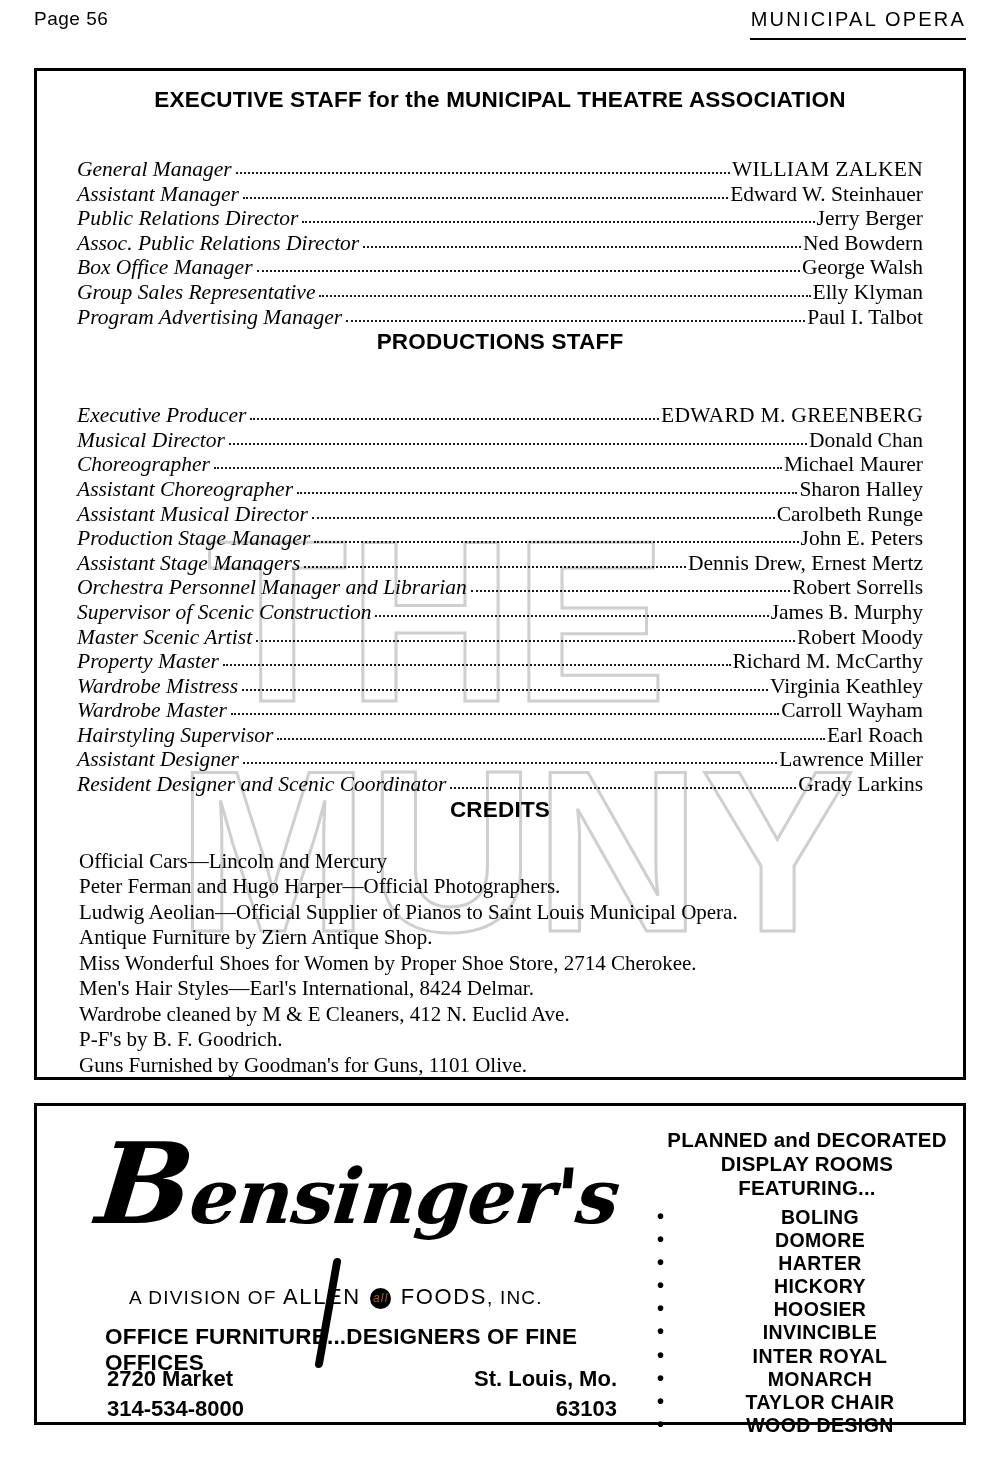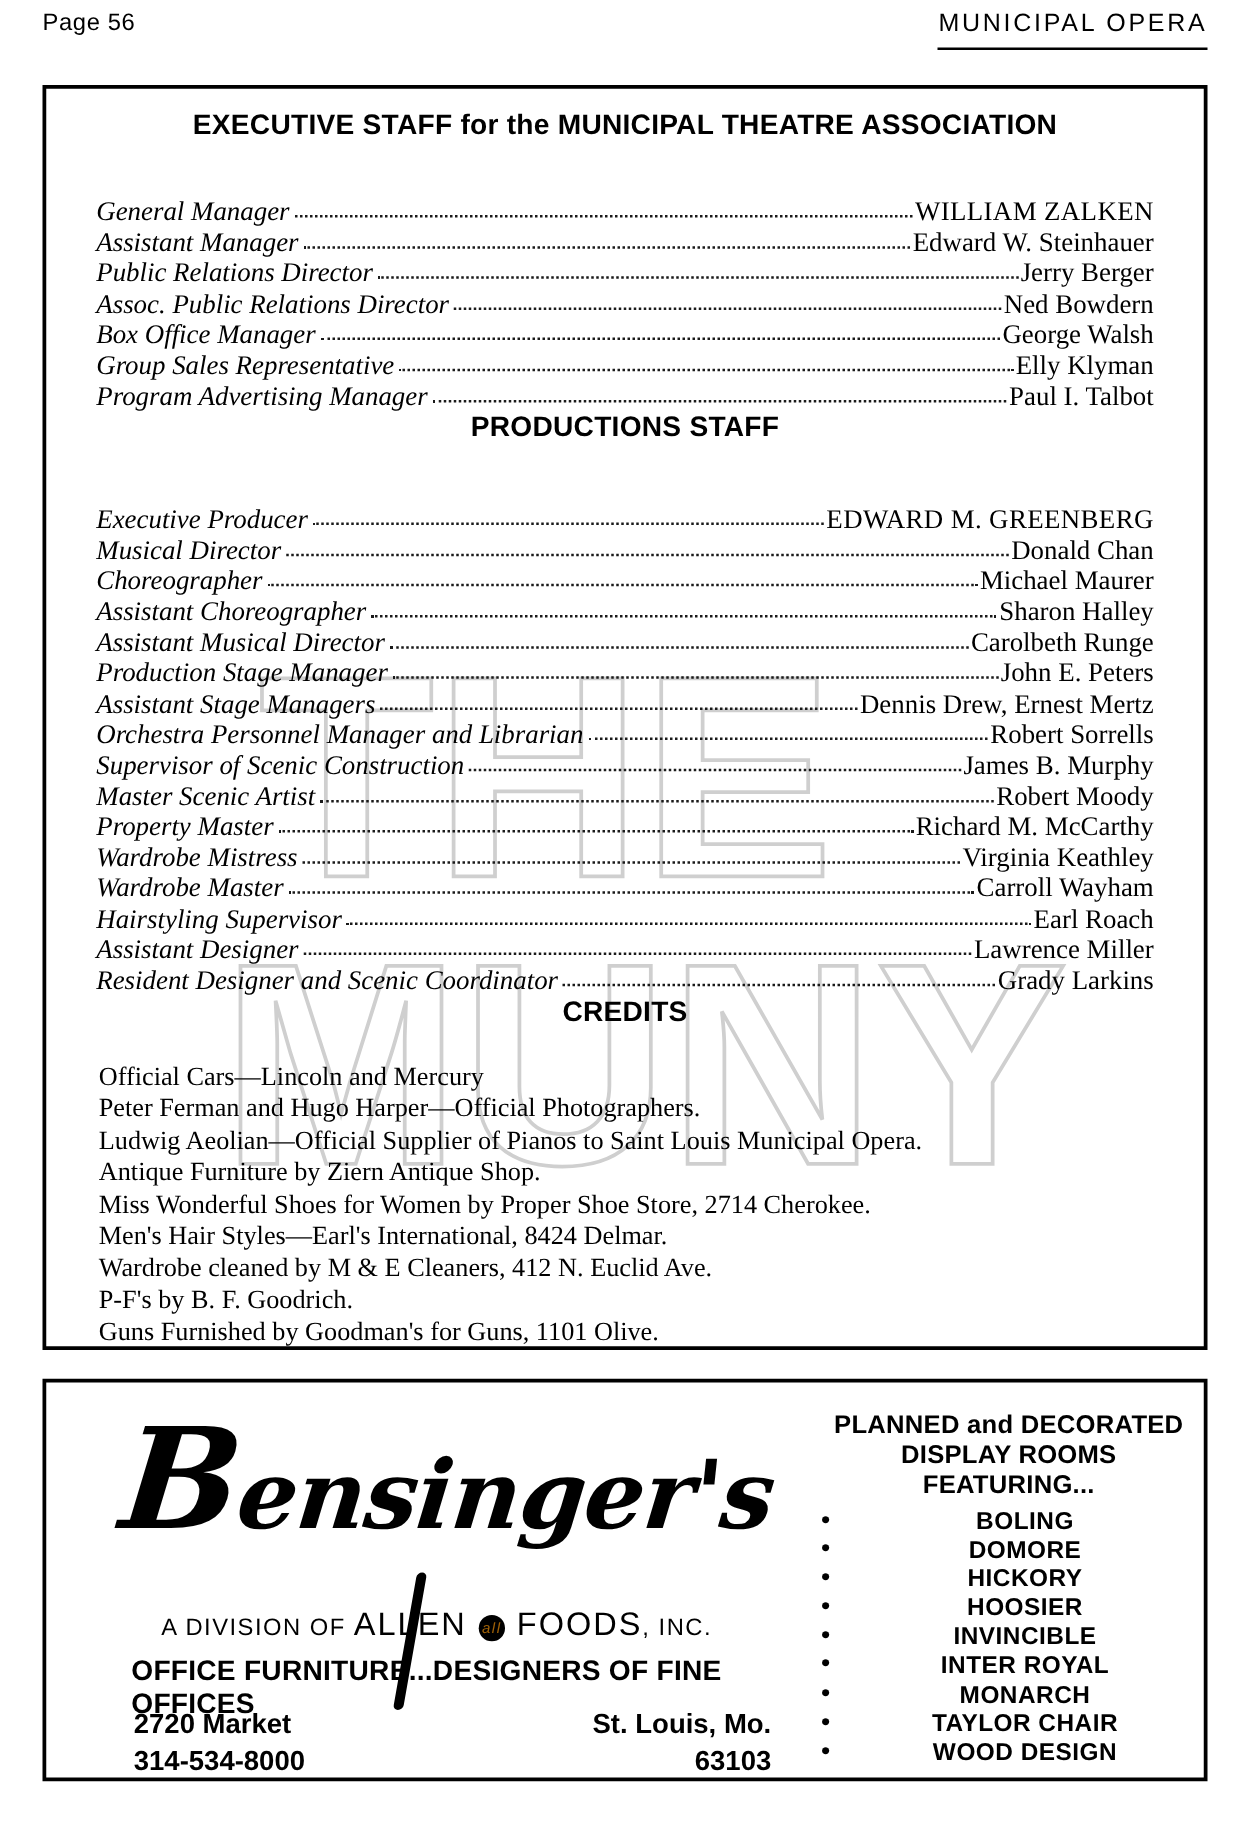--- a/index.html
+++ b/index.html
@@ -207,21 +207,21 @@
   }
   .ad-division {
     position: absolute;
     left: 92px;
     top: 178px;
     font-family: "Liberation Sans", sans-serif;
     font-size: 19px;
     letter-spacing: 1.2px;
   }
   .ad-division .big {
-    font-size: 26px;
+    font-size: 22px;
     letter-spacing: 1.6px;
   }
   .allen-badge {
     display: inline-block;
     width: 21px;
     height: 21px;
     border-radius: 50%;
     background: #000;
     color: #a16207;
     font-size: 12px;
@@ -478,20 +478,21 @@
     </div>
 
     <div class="ad-right">
       <div class="ad-head">
         <div>PLANNED and DECORATED</div>
         <div>DISPLAY ROOMS FEATURING...</div>
       </div>
       <ul class="brand-list">
         <li>BOLING</li>
         <li>DOMORE</li>
+        <li>HARTER</li>
         <li>HICKORY</li>
         <li>HOOSIER</li>
         <li>INVINCIBLE</li>
         <li>INTER ROYAL</li>
         <li>MONARCH</li>
         <li>TAYLOR CHAIR</li>
         <li>WOOD DESIGN</li>
       </ul>
     </div>
   </div>

